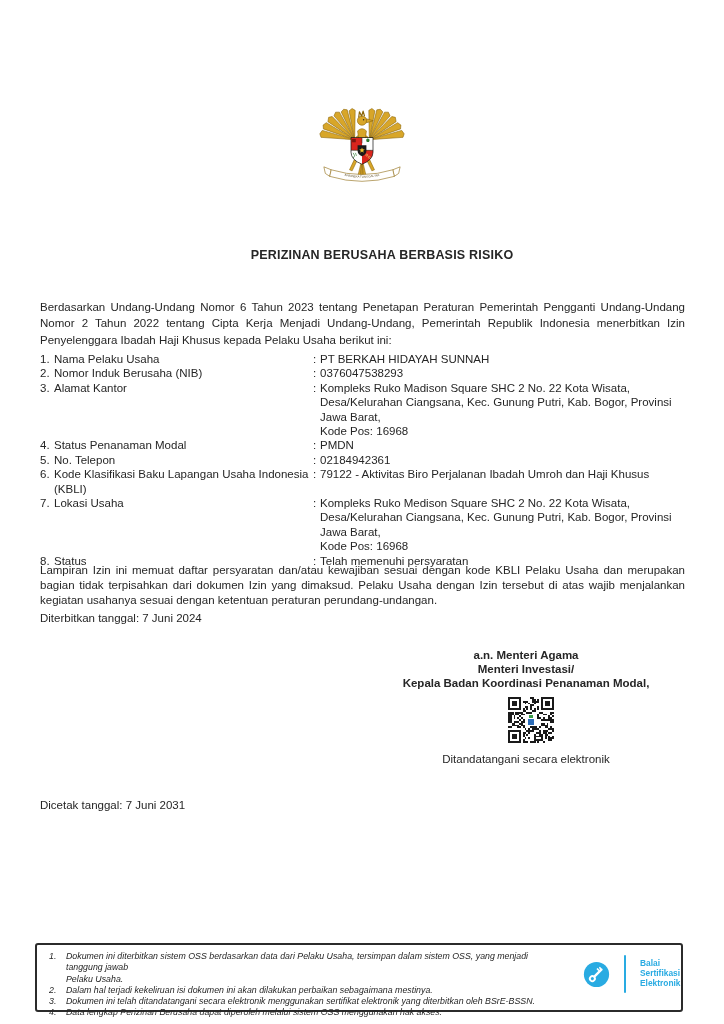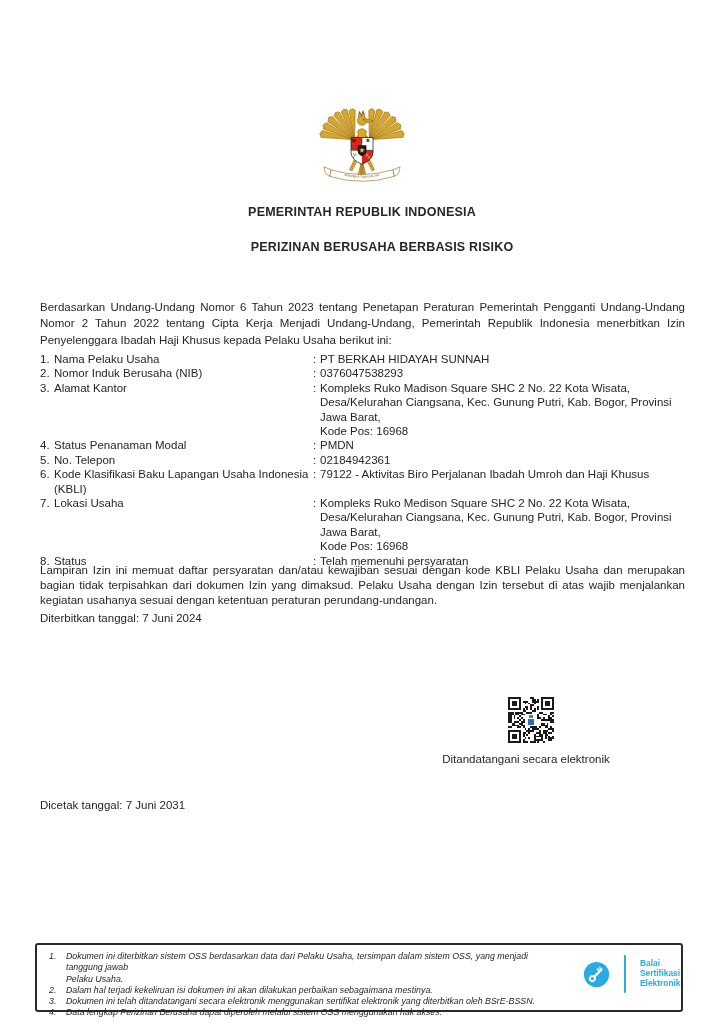--- a/index.html
+++ b/index.html
@@ -1,21 +1,21 @@
 <!DOCTYPE html>
 <html><head>
 <meta charset="utf-8">
 <style>
   html,body{margin:0;padding:0;background:#fff;}
   .page{position:relative;width:724px;height:1024px;background:#ffffff;overflow:hidden;
         font-family:"Liberation Sans", sans-serif;color:#262626;}
   .abs{position:absolute;}
   .center-line{left:0;right:0;text-align:center;font-weight:bold;font-size:12.5px;letter-spacing:.2px;}
   .t1{top:205px;}
-  .t2{top:240px;padding-left:40px;}
+  .t2{top:248px;padding-left:40px;}
   .t-izin{top:254px;}
   .para{font-size:11.5px;line-height:16.4px;text-align:justify;}
   .intro{left:40px;top:299px;width:645px;}
   .closing{left:40px;top:563px;width:645px;line-height:15.2px;}
   .plain{font-size:11.5px;}
   .issued{left:40px;top:612px;text-align:center;}
   .printed{left:40px;top:799px;}
   
   .fields{left:40px;top:352px;width:648px;font-size:11.5px;line-height:14.4px;}
   .frow{display:flex;align-items:flex-start;}
@@ -108,21 +108,20 @@
     <g>
       <path d="M18,99 L8,95 L10,104 L16,108 Z M102,99 L112,95 L110,104 L104,108 Z" fill="#ffffff" stroke="#8B6508" stroke-width="0.8"></path>
       <path d="M18,99 Q60,112 102,99 L104,108 Q60,121.5 16,108 Z" fill="#ffffff" stroke="#8B6508" stroke-width="0.8"></path>
       <path id="ribcurve" d="M25,104.5 Q60,115 95,104.5" fill="none"></path>
       <text font-size="4" fill="#5a4a20" font-family="Liberation Sans, sans-serif">
         <textPath href="#ribcurve" startOffset="50%" text-anchor="middle">BHINNEKA TUNGGAL IKA</textPath>
       </text>
     </g>
   </svg>
 
-  <div class="abs center-line t1">PEMERINTAH REPUBLIK INDONESIA</div>
   <div class="abs center-line t2">PERIZINAN BERUSAHA BERBASIS RISIKO</div>
 
   <div class="abs para intro">Berdasarkan Undang-Undang Nomor 6 Tahun 2023 tentang Penetapan Peraturan Pemerintah Pengganti Undang-Undang Nomor 2 Tahun 2022 tentang Cipta Kerja Menjadi Undang-Undang, Pemerintah Republik Indonesia menerbitkan Izin Penyelenggara Ibadah Haji Khusus kepada Pelaku Usaha berikut ini:</div>
 
   <div class="abs fields">
     <div class="frow">
       <div class="fl">
           <span class="fnum">1.</span>
           <span class="flbl">Nama Pelaku Usaha</span>
         </div>
@@ -207,20 +206,23 @@
           <span class="fcolon">:</span>
           <span class="fval">Telah memenuhi persyaratan</span>
         </div>
     </div>
   </div>
 
   <div class="abs para closing">Lampiran Izin ini memuat daftar persyaratan dan/atau kewajiban sesuai dengan kode KBLI Pelaku Usaha dan merupakan bagian tidak terpisahkan dari dokumen Izin yang dimaksud. Pelaku Usaha dengan Izin tersebut di atas wajib menjalankan kegiatan usahanya sesuai dengan ketentuan peraturan perundang-undangan.</div>
 
   <div class="abs plain issued">Diterbitkan tanggal: 7 Juni 2024</div>
 
+  <div class="abs sig">a.n. Menteri Agama
+Menteri Investasi/
+Kepala Badan Koordinasi Penanaman Modal,</div>
 
   <div class="abs qr" id="qr"><svg width="46" height="46" viewBox="0 0 25 25" shape-rendering="crispEdges">
         <rect width="25" height="25" fill="#fff"></rect>
         <rect x="0" y="0" width="7" height="7" fill="#1a1a1a"></rect>
         <rect x="1" y="1" width="5" height="5" fill="#fff"></rect>
         <rect x="2" y="2" width="3" height="3" fill="#1a1a1a"></rect>
         <rect x="18" y="0" width="7" height="7" fill="#1a1a1a"></rect>
         <rect x="19" y="1" width="5" height="5" fill="#fff"></rect>
         <rect x="20" y="2" width="3" height="3" fill="#1a1a1a"></rect>
         <rect x="0" y="18" width="7" height="7" fill="#1a1a1a"></rect>

